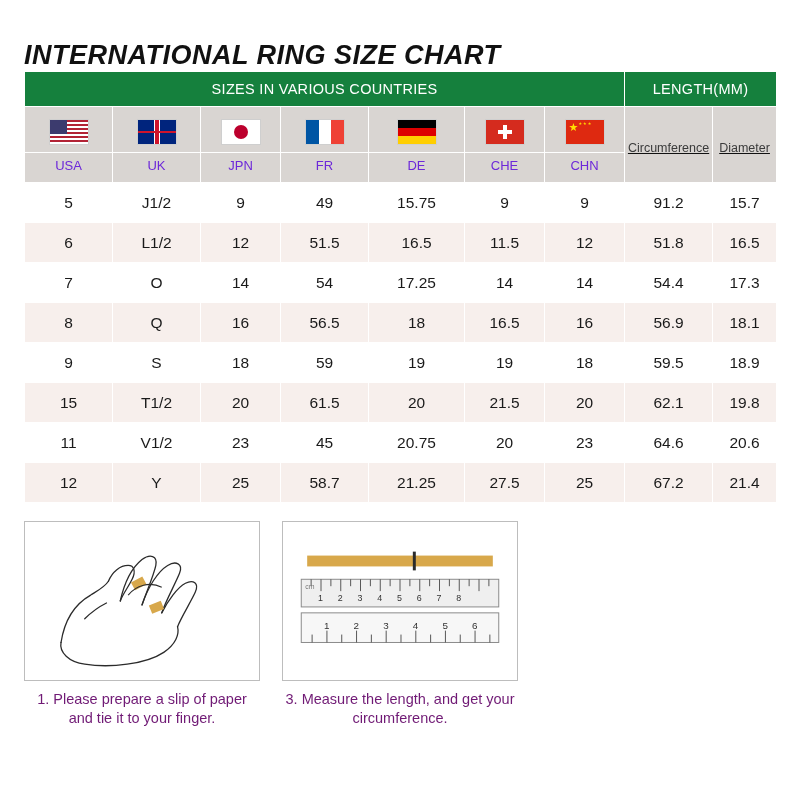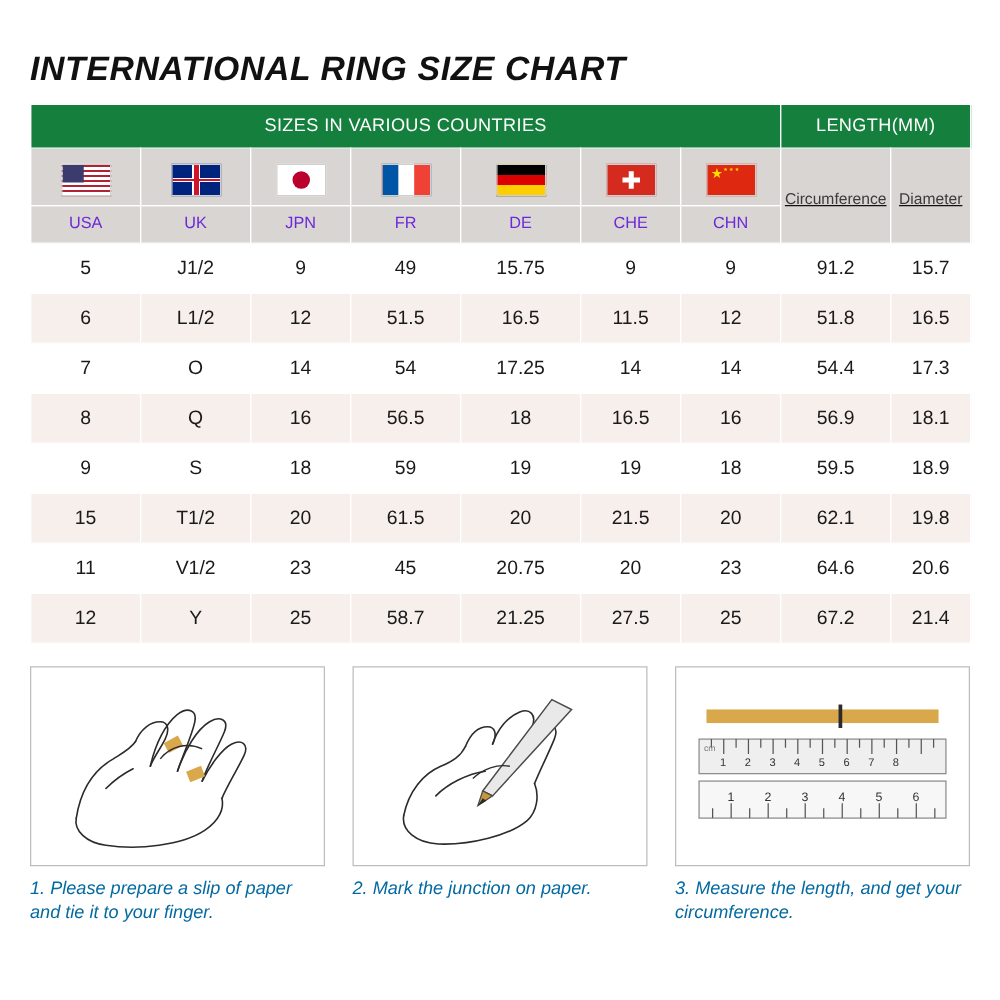--- a/index.html
+++ b/index.html
@@ -21,21 +21,21 @@
     box-sizing: border-box;
     padding: 0 24px;
   }
   .title {
     font-size: 27px;
     font-weight: bold;
     font-style: italic;
     letter-spacing: 0.5px;
     color: #111111;
     padding-top: 40px;
-    padding-bottom: 12px;
+    padding-bottom: 0;
   }
 
   
   table.chart {
     width: 752px;
     border-collapse: collapse;
     table-layout: fixed;
   }
   table.chart td, table.chart th {
     border: 1px solid #ffffff;
@@ -196,23 +196,22 @@
     border: 1px solid #bdbdbd;
     background: #ffffff;
     box-sizing: border-box;
     position: relative;
     overflow: hidden;
   }
   .step-cap {
     margin-top: 9px;
     font-size: 14.5px;
     line-height: 19px;
-    text-align: left;
-    color: #0369a1;
-    font-style: italic;
+    text-align: center;
+    color: #701a75;
   }
   svg.art { display: block; width: 100%; height: 100%; }
 </style>
 </head>
 <body>
 
 <div class="page">
 
   <div class="title">INTERNATIONAL RING SIZE CHART</div>
 
@@ -384,43 +383,20 @@
           </g>
           <g fill="none" stroke="#2b2b2b" stroke-width="1.1">
             <path d="M104 74 C112 64, 126 60, 138 66"></path>
           </g>
         </svg>
       </div>
       <div class="step-cap">1. Please prepare a slip of paper
 and tie it to your finger.</div>
     </div>
 
-    <div class="step">
-      <div class="step-img">
-        <svg class="art" viewBox="0 0 236 160">
-          <g fill="none" stroke="#2b2b2b" stroke-width="1.3" stroke-linecap="round" stroke-linejoin="round">
-            <path d="M40 120 C44 100, 56 86, 70 80 C80 76, 86 72, 90 64"></path>
-            <path d="M90 64 C94 54, 100 48, 108 48 C114 48, 116 54, 112 62"></path>
-            <path d="M112 62 C116 50, 124 40, 134 36 C142 33, 148 38, 144 48 C140 58, 132 72, 128 82"></path>
-            <path d="M128 82 C134 66, 144 52, 152 48 C160 44, 166 48, 162 58 C158 68, 150 84, 146 94"></path>
-            <path d="M40 120 C38 132, 50 142, 68 143 C94 144, 126 136, 140 124 C148 117, 150 104, 146 94"></path>
-            <path d="M66 104 C76 94, 92 86, 106 84"></path>
-          </g>
-          <g stroke="#4a4a4a" stroke-width="1.2" fill="#e9e9e9">
-            <path d="M160 26 L176 34 L112 104 L104 100 Z"></path>
-          </g>
-          <path d="M104 100 L112 104 L100 112 Z" fill="#c8963c" stroke="#4a4a4a" stroke-width="1"></path>
-          <path d="M100 112 L104 106 L107 108 Z" fill="#2b2b2b"></path>
-          <g fill="none" stroke="#2b2b2b" stroke-width="1.1">
-            <path d="M96 90 C104 82, 116 78, 126 80"></path>
-          </g>
-        </svg>
-      </div>
-      <div class="step-cap">2. Mark the junction on paper.</div>
-    </div>
 
     <div class="step">
       <div class="step-img">
         <svg class="art" viewBox="0 0 236 160">
           <rect x="24" y="34" width="188" height="11" fill="#d8a84b"></rect>
           <rect x="131" y="30" width="3" height="19" fill="#2b2b2b"></rect>
           <g>
             <rect x="18" y="58" width="200" height="28" fill="#efefef" stroke="#8a8a8a" stroke-width="1"></rect>
             <g stroke="#555555" stroke-width="1">
               <path d="M38 58 L38 70 M58 58 L58 70 M78 58 L78 70 M98 58 L98 70 M118 58 L118 70 M138 58 L138 70 M158 58 L158 70 M178 58 L178 70 M198 58 L198 70"></path>

